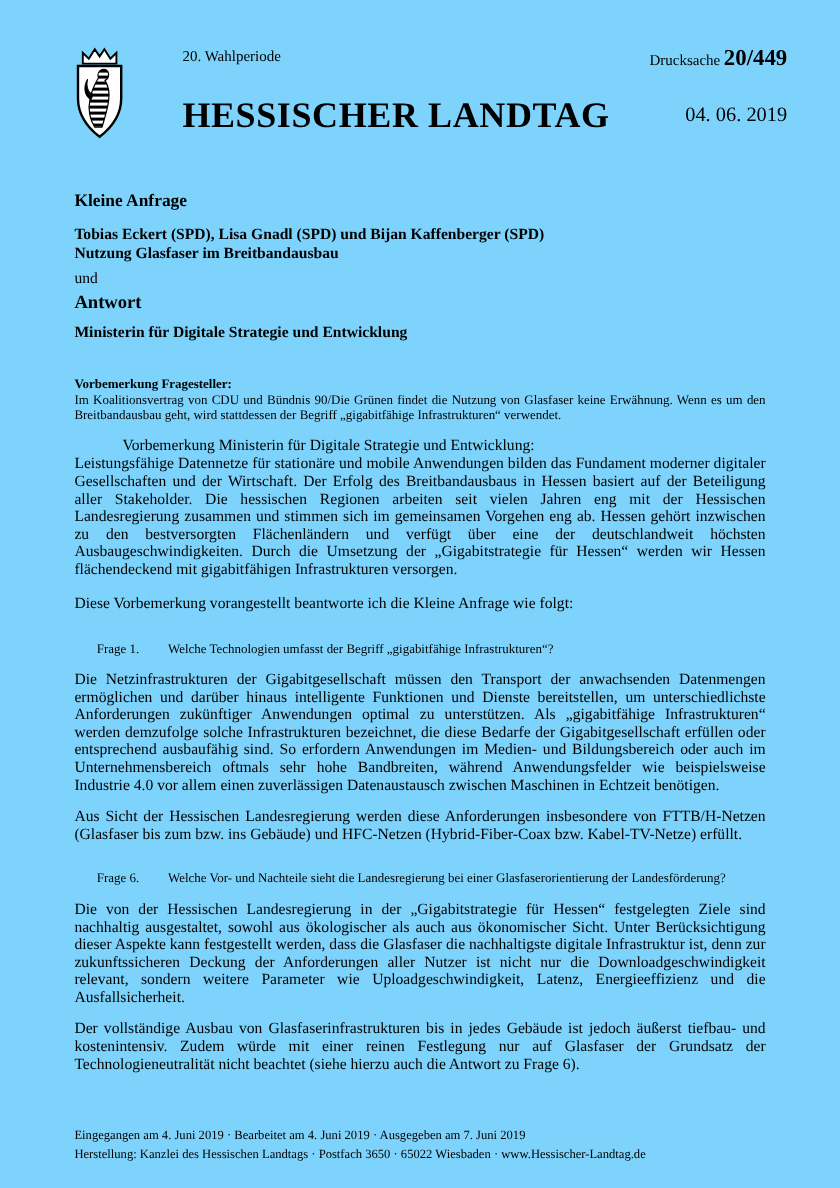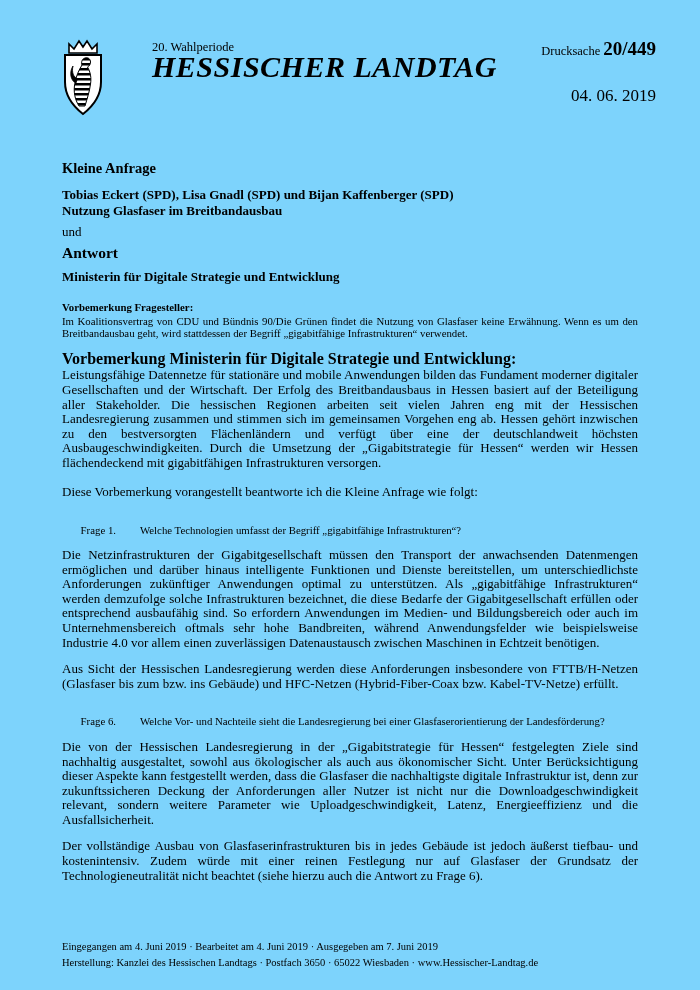--- a/index.html
+++ b/index.html
@@ -11,43 +11,43 @@
     background: #7dd3fc;
     color: #000000;
     font-family: "Liberation Serif", "DejaVu Serif", serif;
     overflow: hidden;
   }
   
   .header { position: absolute; left: 60px; top: 36px; right: 44px; height: 104px; }
   .coat { position: absolute; left: 0; top: 2px; width: 46px; height: 80px; }
   .wahlperiode { position: absolute; left: 92px; top: 4px; font-size: 12.5px; }
   .landtag-title {
-    position: absolute; left: 92px; top: 14px;
-    font-size: 30px; font-weight: 700; letter-spacing: 0.5px; white-space: nowrap; font-style: italic;
+    position: absolute; left: 92px; top: 44px;
+    font-size: 30px; font-weight: 700; letter-spacing: 0.5px; white-space: nowrap;
   }
   .drucksache { position: absolute; right: 0; top: 2px; font-size: 12.5px; white-space: nowrap; }
   .ds-num { font-weight: 700; font-size: 19px; margin-left: 3px; }
   .doc-date { position: absolute; right: 0; top: 50px; font-size: 17px; }
 
   
   .content { position: absolute; left: 62px; top: 160px; width: 576px; }
   .kleine-anfrage { font-size: 14.5px; font-weight: 700; margin-bottom: 10px; }
   .authors { font-size: 13px; font-weight: 700; }
   .vom { font-size: 13px; font-weight: 700; margin-bottom: 7px; }
   .subject { font-size: 13px; font-weight: 700; margin-bottom: 5px; }
   .und { font-size: 13px; margin-bottom: 4px; }
   .antwort { font-size: 15.5px; font-weight: 700; margin-bottom: 7px; }
   .minister { font-size: 13px; font-weight: 700; }
 
-  .vf { margin-top: 16px; }
+  .vf { margin-top: 29px; }
   .vf-heading { font-size: 10.8px; font-weight: 700; margin-bottom: 2px; }
   .small-text { font-size: 10.8px; line-height: 12.2px; text-align: justify; }
 
   .vm { margin-top: 11px; }
-  .vm-heading { font-size: 16px; font-weight: 700; }
+  .vm-heading { font-size: 13px; font-weight: 400; margin-left: 40px; }
   .para { font-size: 13px; line-height: 14.6px; text-align: justify; }
   .intro { margin-top: 13px; font-size: 13px; }
 
   .frage { display: flex; margin-top: 24px; }
   .frage-label { flex: 0 0 54px; font-size: 10.8px; line-height: 12.5px; text-align: right; }
   .frage-text { flex: 1; font-size: 10.8px; line-height: 12.5px; margin-left: 24px; }
   .answer { margin-top: 12px; }
 
   
   .footer { position: absolute; left: 62px; right: 44px; bottom: 22px; font-size: 10.5px; }

